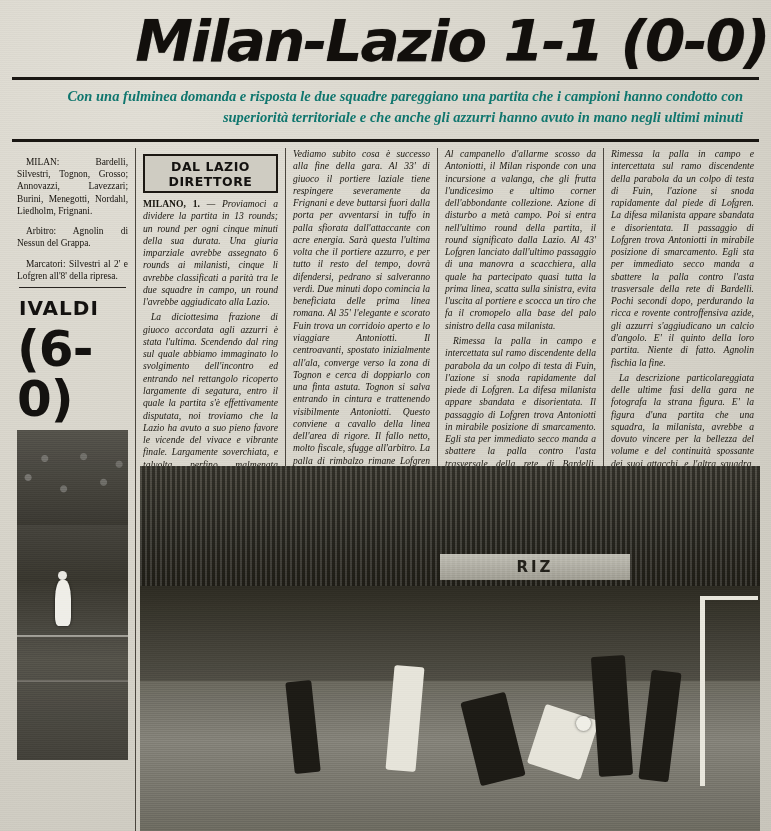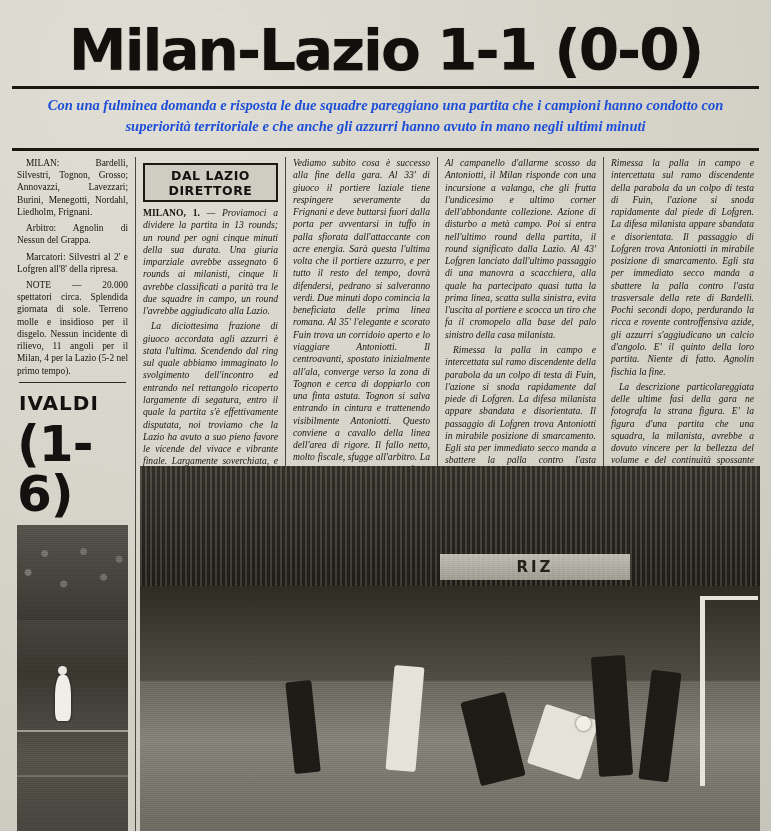--- a/index.html
+++ b/index.html
@@ -15,47 +15,48 @@
   .paper{
     position:absolute;inset:0;
     background:
       repeating-linear-gradient(0deg, rgba(0,0,0,0.018) 0px, rgba(0,0,0,0.018) 1px, rgba(255,255,255,0.02) 1px, rgba(255,255,255,0.02) 2px),
       radial-gradient(circle at 20% 10%, #e2dfd6 0%, #d5d2c8 60%, #c9c6bc 100%);
   }
   .wrap{position:relative;padding:0 10px;}
 
   
   .masthead{
-    text-align:center;
-    padding-top:22px;
+    text-align:right;
+    padding-top:13px;
+    font-style:italic;
   }
   .masthead .title{
     font-family:"DejaVu Sans", sans-serif;
     font-weight:bold;
     font-size:57px;
     letter-spacing:-2px;
     line-height:1;
     color:#120f0c;
     text-shadow:0 0 1px rgba(0,0,0,0.5);
     white-space:nowrap;
     transform:scaleX(1.02);
   }
   .rule{
     height:3px;background:#1a1713;margin:7px 2px 6px 2px;
   }
   .rule.thin{height:1px;background:#2a2622;margin:5px 2px;}
 
   .subhead{
-    text-align:center;
+    text-align:right;
     font-style:italic;
     font-weight:bold;
     font-size:14.5px;
     line-height:1.45;
     padding:0 18px 4px 18px;
-    color:#1d4ed8;
+    color:#0f766e;
   }
 
   
   .cols{
     display:flex;
     gap:0px;
     margin-top:4px;
   }
   .col{
     padding:0 7px;
@@ -79,21 +80,21 @@
   }
   .body-text p{margin:0 0 3px 0;text-indent:8px;}
   .body-text p.noind{text-indent:0;}
 
   .lineup{
     font-size:9.4px;
     line-height:1.3;
     text-align:justify;
     color:#17130e;
   }
-  .lineup p{margin:0 0 4px 0;text-indent:9px;}
+  .lineup p{margin:8px 0 4px 0;text-indent:9px;}
 
   .boxhead{
     border:2px solid #1c1813;
     text-align:center;
     font-family:"DejaVu Sans", sans-serif;
     font-weight:bold;
     font-size:12.5px;
     letter-spacing:0.5px;
     padding:3px 0 2px 0;
     margin:6px 0 5px 0;
@@ -230,26 +231,25 @@
   <div class="subhead">Con una fulminea domanda e risposta le due squadre pareggiano una partita che i campioni hanno condotto con superiorità territoriale e che anche gli azzurri hanno avuto in mano negli ultimi minuti</div>
   <div class="rule"></div>
 
   <div class="cols">
 
     <div class="col c1">
       <div class="lineup">
         <p class="noind">MILAN: Bardelli, Silvestri, Tognon, Grosso; Annovazzi, Lavezzari; Burini, Menegotti, Nordahl, Liedholm, Frignani.</p>
         <p class="noind">Arbitro: Agnolin di Nessun del Grappa.</p>
         <p class="noind">Marcatori: Silvestri al 2' e Lofgren all'8' della ripresa.</p>
-        <p class="noind">NOTE — 20.000 spettatori circa. Splendida giornata di sole. Terreno molle e insidioso per il disgelo. Nessun incidente di rilievo, 11 angoli per il Milan, 4 per la Lazio (5-2 nel primo tempo).</p>
       </div>
 
       <div class="rule thin"></div>
       <div class="ivaldi">IVALDI</div>
-      <div class="score-big">(1-6)</div>
+      <div class="score-big">(6-0)</div>
 
       <div class="photo photo-left">
         <div class="crowd"></div>
         <div class="track-line" style="top:205px"></div>
         <div class="track-line" style="top:250px;opacity:.4"></div>
 
         <div class="track-runner"></div>
         <div class="grain"></div>
       </div>
 

